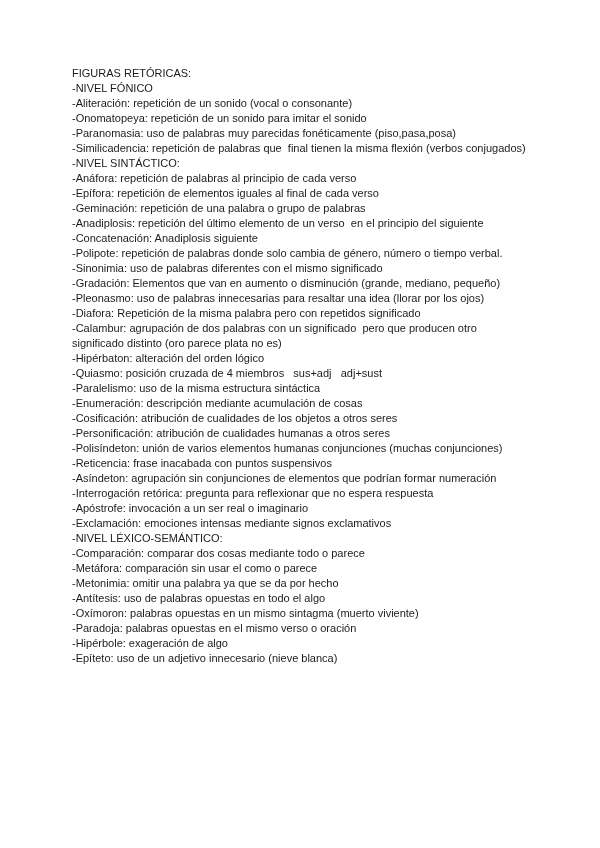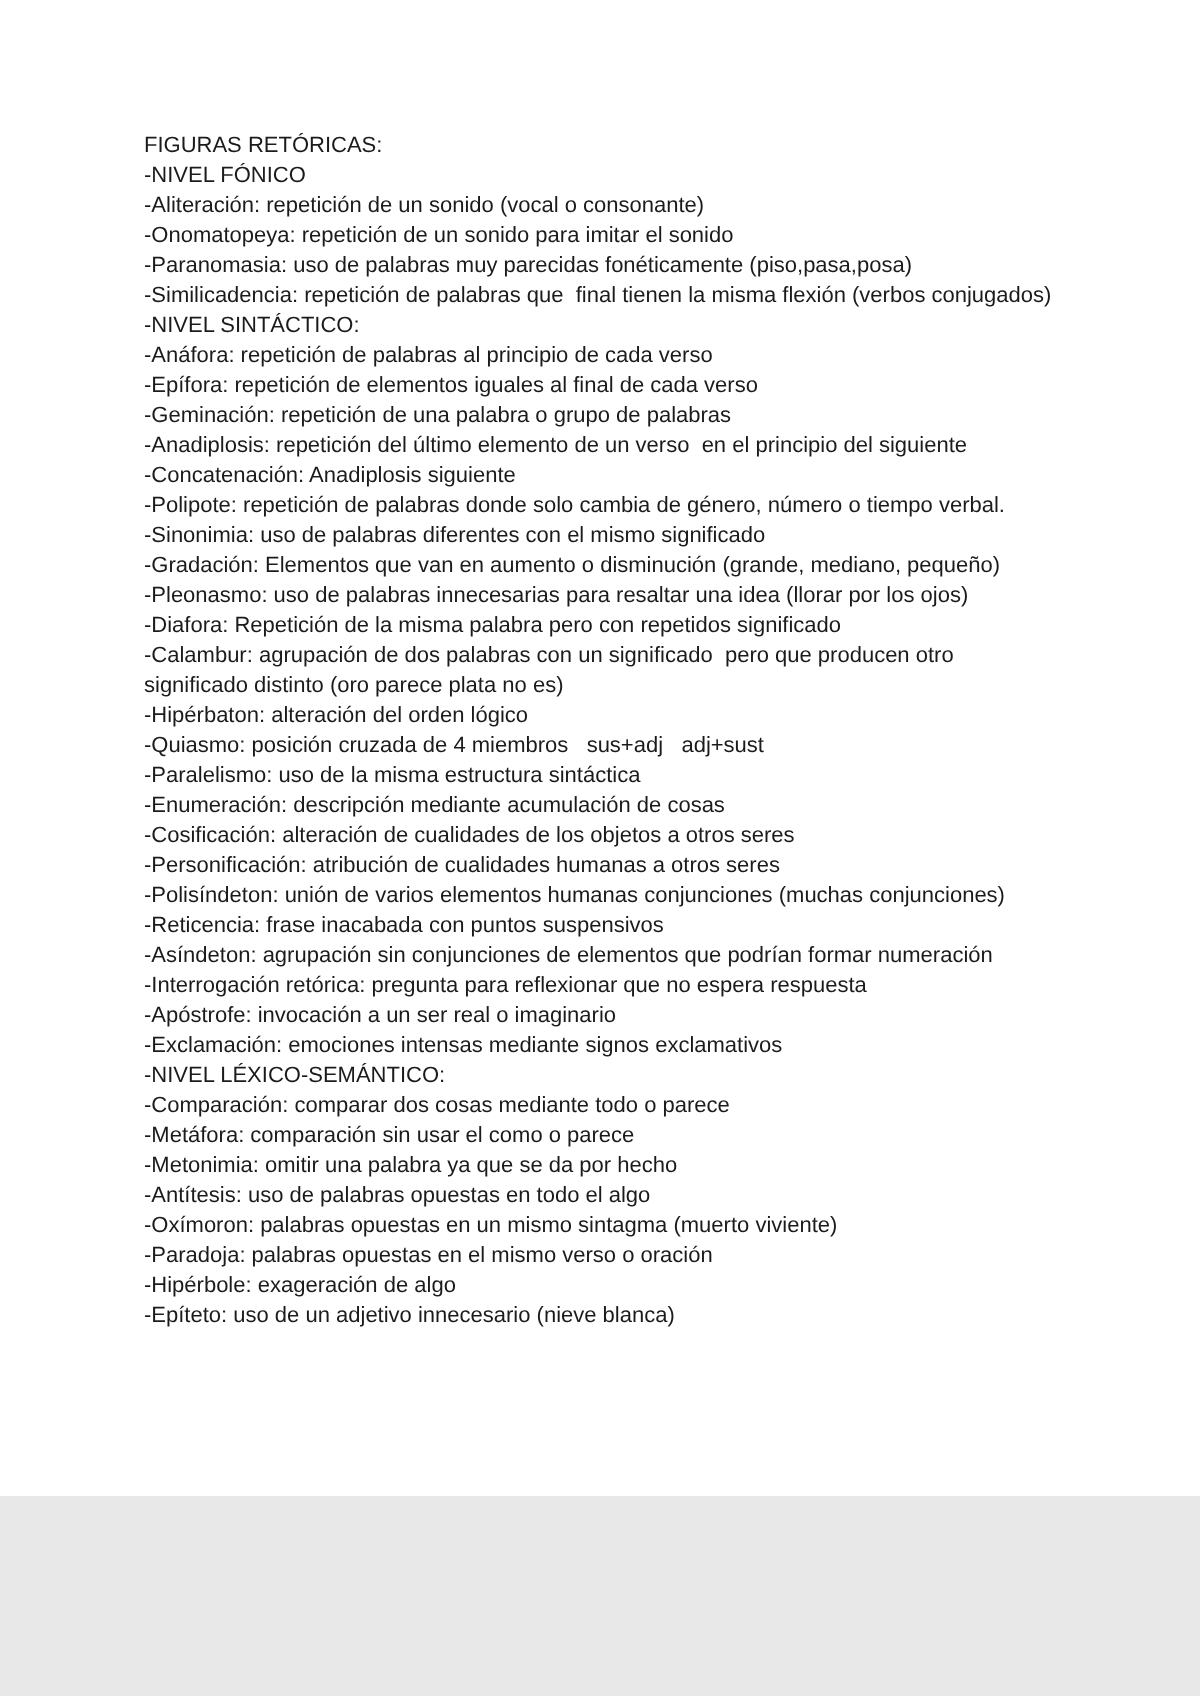--- a/index.html
+++ b/index.html
@@ -3,21 +3,21 @@
 <meta charset="utf-8">
 <style>
   html, body {
     margin: 0;
     padding: 0;
     background: #e8e8e8;
   }
   .page {
     position: relative;
     width: 600px;
-    height: 748px;
+    height: 848px;
     background: #ffffff;
     overflow: hidden;
     box-sizing: border-box;
     padding: 66px 24px 0 72px;
   }
   .line {
     font-family: "Liberation Sans", sans-serif;
     font-size: 11px;
     line-height: 15px;
     color: #1b1b1b;
@@ -46,21 +46,21 @@
       <div class="line">-Sinonimia: uso de palabras diferentes con el mismo significado</div>
       <div class="line">-Gradación: Elementos que van en aumento o disminución (grande, mediano, pequeño)</div>
       <div class="line">-Pleonasmo: uso de palabras innecesarias para resaltar una idea (llorar por los ojos)</div>
       <div class="line">-Diafora: Repetición de la misma palabra pero con repetidos significado</div>
       <div class="line">-Calambur: agrupación de dos palabras con un significado  pero que producen otro
 significado distinto (oro parece plata no es)</div>
       <div class="line">-Hipérbaton: alteración del orden lógico</div>
       <div class="line">-Quiasmo: posición cruzada de 4 miembros   sus+adj   adj+sust</div>
       <div class="line">-Paralelismo: uso de la misma estructura sintáctica</div>
       <div class="line">-Enumeración: descripción mediante acumulación de cosas</div>
-      <div class="line">-Cosificación: alteración de cualidades de los objetos a otros seres</div>
+      <div class="line">-Cosificación: atribución de cualidades de los objetos a otros seres</div>
       <div class="line">-Personificación: atribución de cualidades humanas a otros seres</div>
       <div class="line">-Polisíndeton: unión de varios elementos humanas conjunciones (muchas conjunciones)</div>
       <div class="line">-Reticencia: frase inacabada con puntos suspensivos</div>
       <div class="line">-Asíndeton: agrupación sin conjunciones de elementos que podrían formar numeración</div>
       <div class="line">-Interrogación retórica: pregunta para reflexionar que no espera respuesta</div>
       <div class="line">-Apóstrofe: invocación a un ser real o imaginario</div>
       <div class="line">-Exclamación: emociones intensas mediante signos exclamativos</div>
       <div class="line">-NIVEL LÉXICO-SEMÁNTICO:</div>
       <div class="line">-Comparación: comparar dos cosas mediante todo o parece</div>
       <div class="line">-Metáfora: comparación sin usar el como o parece</div>

